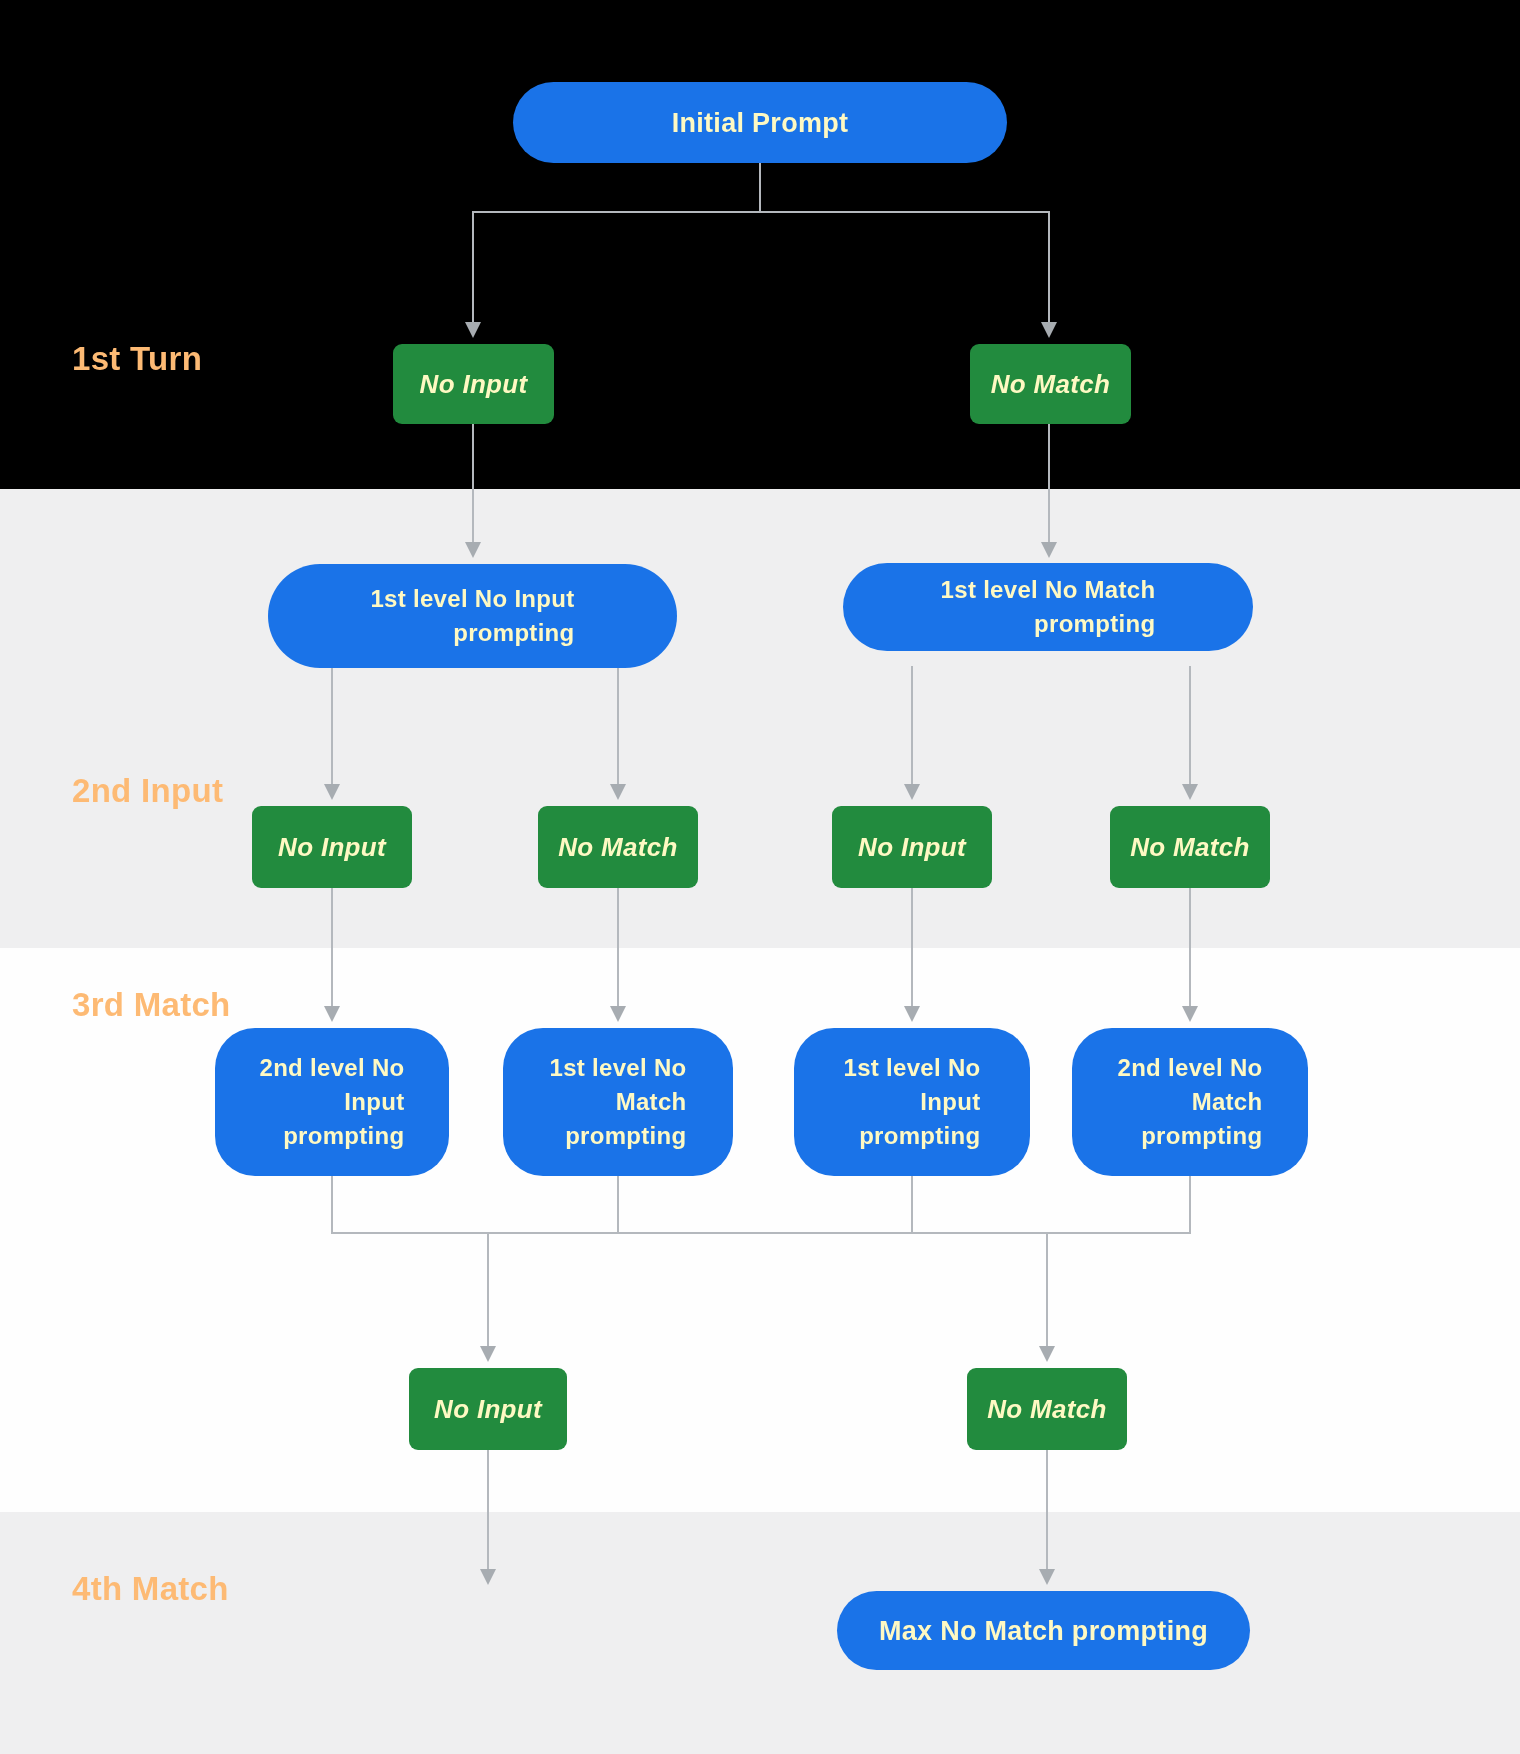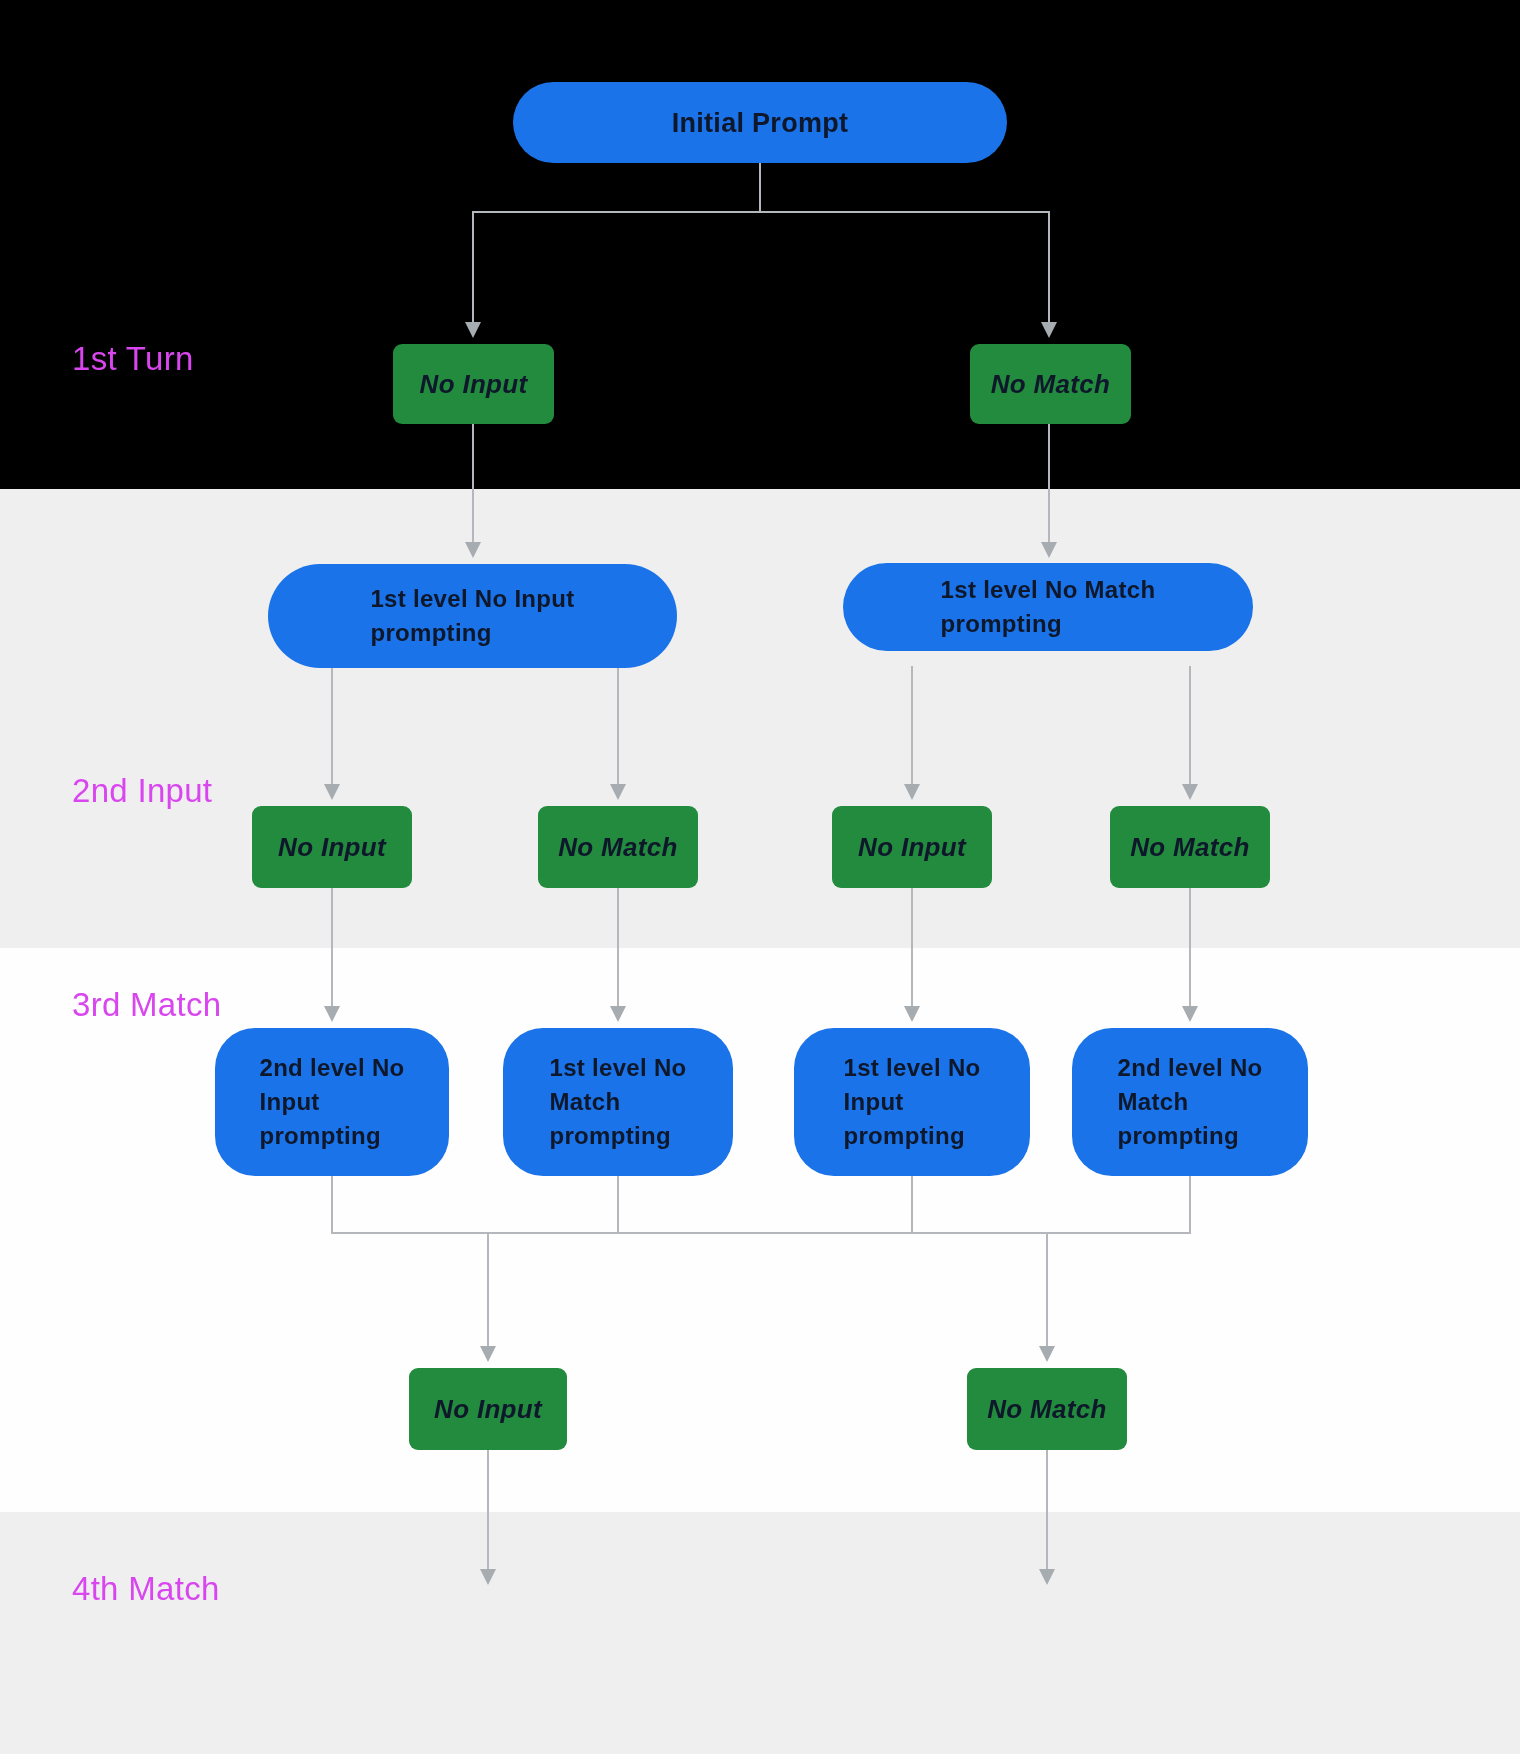--- a/index.html
+++ b/index.html
@@ -9,26 +9,26 @@
     background:#000;
   }
   .band{position:absolute;left:0;width:1520px;}
   .band.b1{top:0;height:489px;background:#000000;}
   .band.b2{top:489px;height:459px;background:#efeff0;}
   .band.b3{top:948px;height:564px;background:#fefefe;}
   .band.b4{top:1512px;height:242px;background:#efeff0;}
 
   .turn-label{
     position:absolute;left:72px;font-size:33px;line-height:38px;
-    color:#d946ef;font-weight:400;letter-spacing:.3px;
+    color:#fdba74;font-weight:700;letter-spacing:.3px;
   }
 
   .node{
     position:absolute;display:flex;align-items:center;justify-content:center;
-    text-align:left;color:#0f172a;font-weight:600;letter-spacing:.3px;
+    text-align:right;color:#fef9c3;font-weight:600;letter-spacing:.3px;
   }
   .blue{background:#1a73e8;}
   .green{background:#228b3e;border-radius:9px;font-style:italic;}
   .pill{border-radius:999px;}
   .rbox{border-radius:40px;}
   .fs25{font-size:24px;line-height:34px;}
   .fs26{font-size:26px;line-height:30px;}
   .fs27{font-size:27px;line-height:30px;}
   .node-lines span{display:block;}
 
@@ -147,14 +147,15 @@
     <div class="node-lines">
       <span>2nd level No</span>
       <span>Match</span>
       <span>prompting</span>
     </div>
   </div>
 
   <div class="node green fs26" style="left:409px;top:1368px;width:158px;height:82px">No Input</div>
   <div class="node green fs26" style="left:967px;top:1368px;width:160px;height:82px">No Match</div>
 
+  <div class="node blue pill fs27" style="left:837px;top:1591px;width:413px;height:79px">Max No Match prompting</div>
 
 </div>
 
 </body></html>

